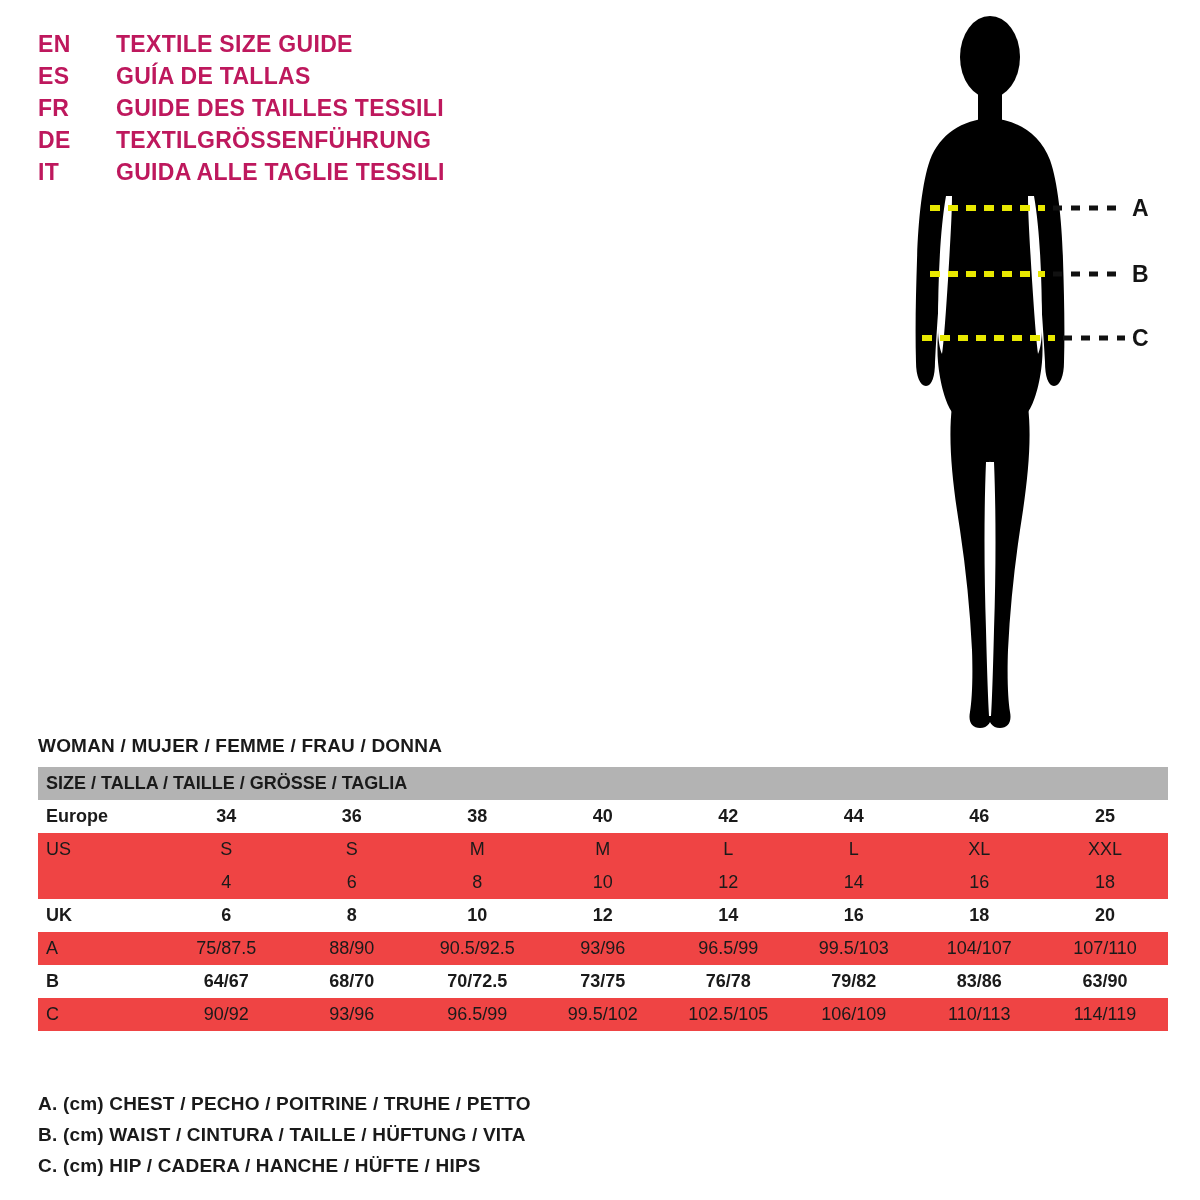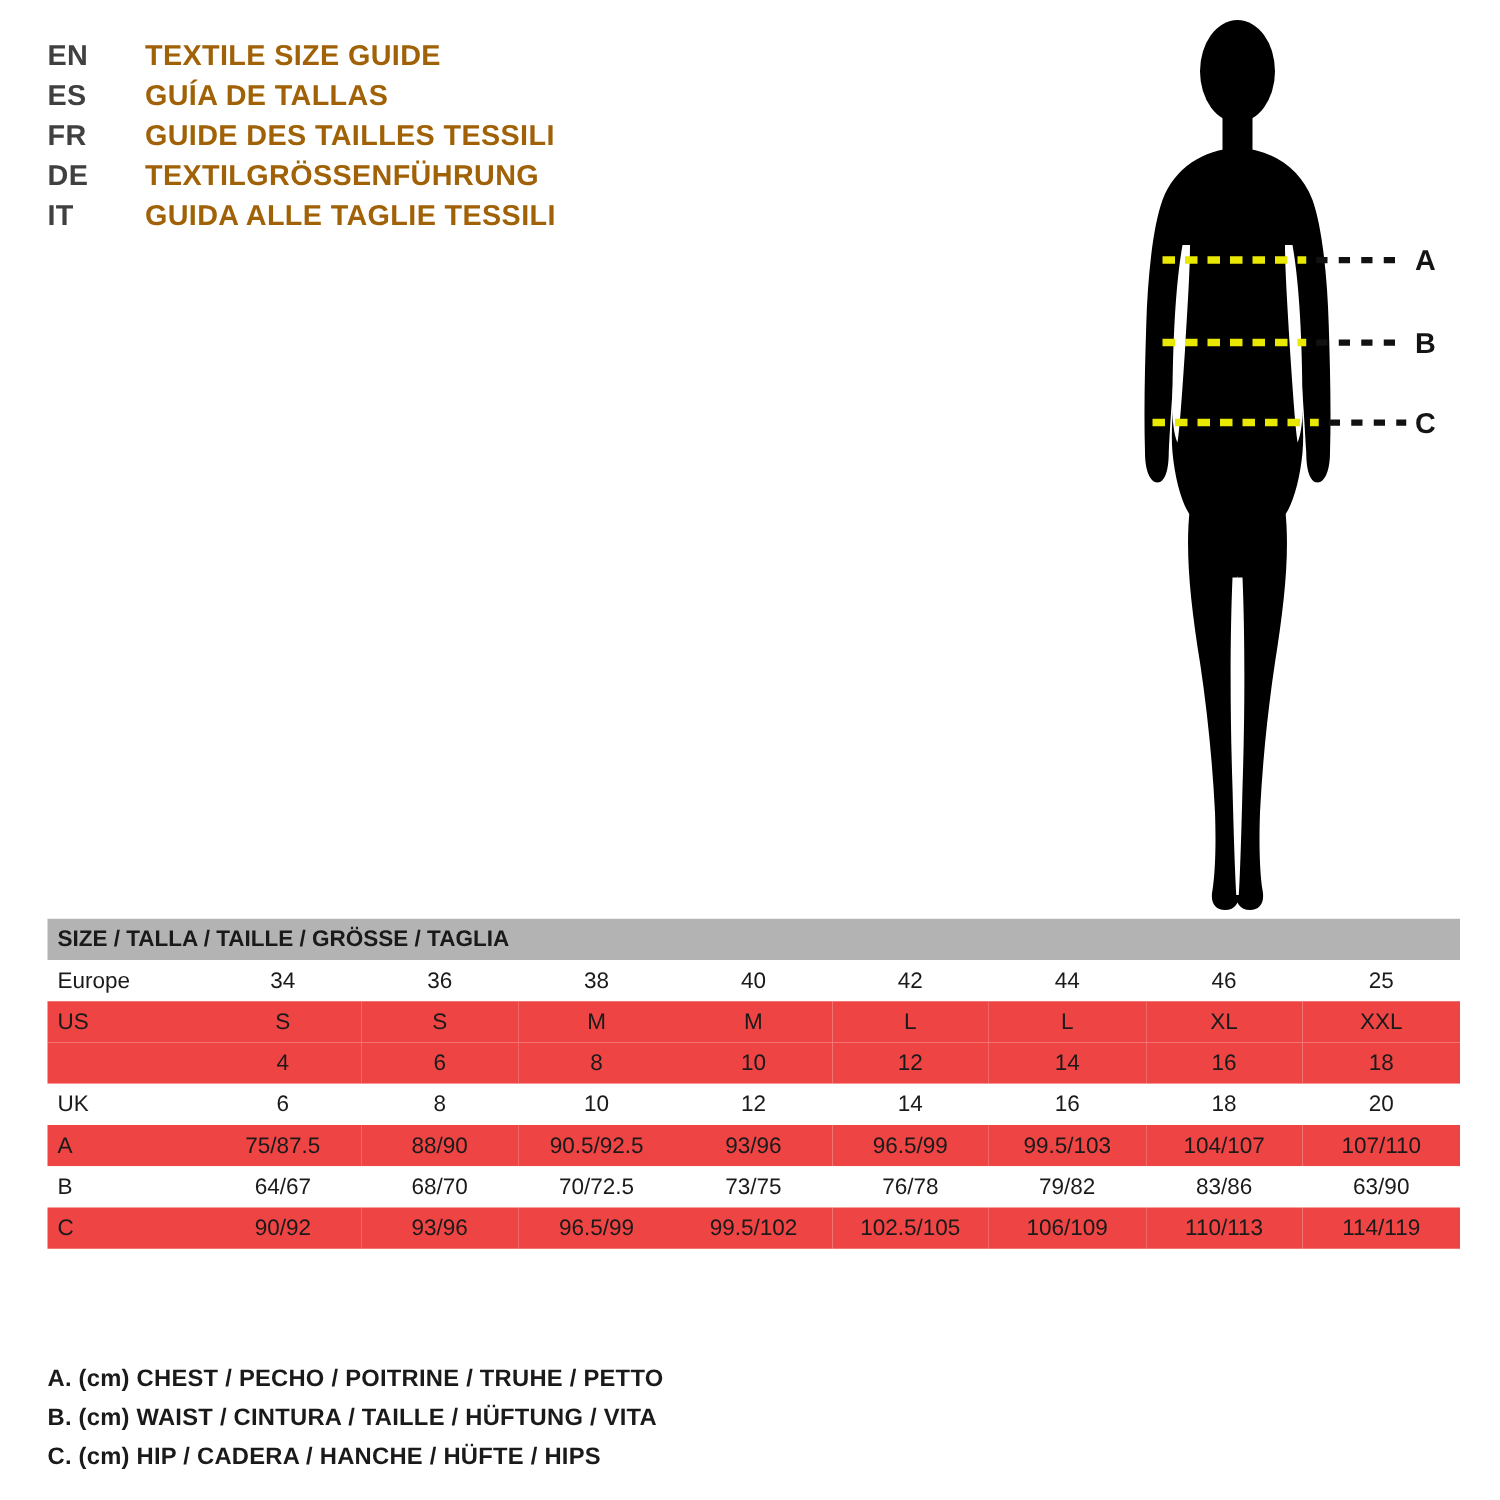--- a/index.html
+++ b/index.html
@@ -27,27 +27,27 @@
     display: flex;
     align-items: baseline;
     height: 32px;
     line-height: 32px;
   }
   .lang-code {
     width: 78px;
     font-size: 23px;
     font-weight: bold;
     letter-spacing: 0.3px;
-    color: #404040;
+    color: #be185d;
   }
   .lang-text {
     font-size: 23px;
     font-weight: bold;
     letter-spacing: 0.3px;
-    color: #a16207;
+    color: #be185d;
     white-space: nowrap;
   }
 
   
   #figure-area {
     position: absolute;
     left: 860px;
     top: 10px;
     width: 330px;
     height: 740px;
@@ -89,20 +89,21 @@
   .row-head td {
     background: #b3b3b3;
     font-weight: bold;
     font-size: 18px;
   }
   .row-alt td {
     background: #ef4444;
   }
   .row-plain td {
     background: #ffffff;
+    font-weight: bold;
   }
   .cell-label {
     padding-left: 8px !important;
     text-align: left;
     width: 185px;
   }
   .cell-val {
     text-align: center;
   }
 
@@ -209,20 +210,21 @@
     <line x1="193" y1="264" x2="265" y2="264" stroke="#111" stroke-width="5" stroke-dasharray="9 9"></line>
     <line x1="203" y1="328" x2="265" y2="328" stroke="#111" stroke-width="5" stroke-dasharray="9 9"></line>
   </svg>
 
   <span class="marker-label" style="left:272px; top:185px;">A</span>
   <span class="marker-label" style="left:272px; top:251px;">B</span>
   <span class="marker-label" style="left:272px; top:315px;">C</span>
 </div>
 
 <div id="table-section">
+  <div id="table-title">WOMAN / MUJER / FEMME / FRAU / DONNA</div>
 
   <table id="size-table">
     <tbody>
       <tr class="row-head">
         <td class="cell-label" colspan="9">SIZE / TALLA / TAILLE / GRÖSSE / TAGLIA</td>
       </tr>
 
       <tr class="row-plain">
         <td class="cell-label">Europe</td>
         <td class="cell-val">34</td>

